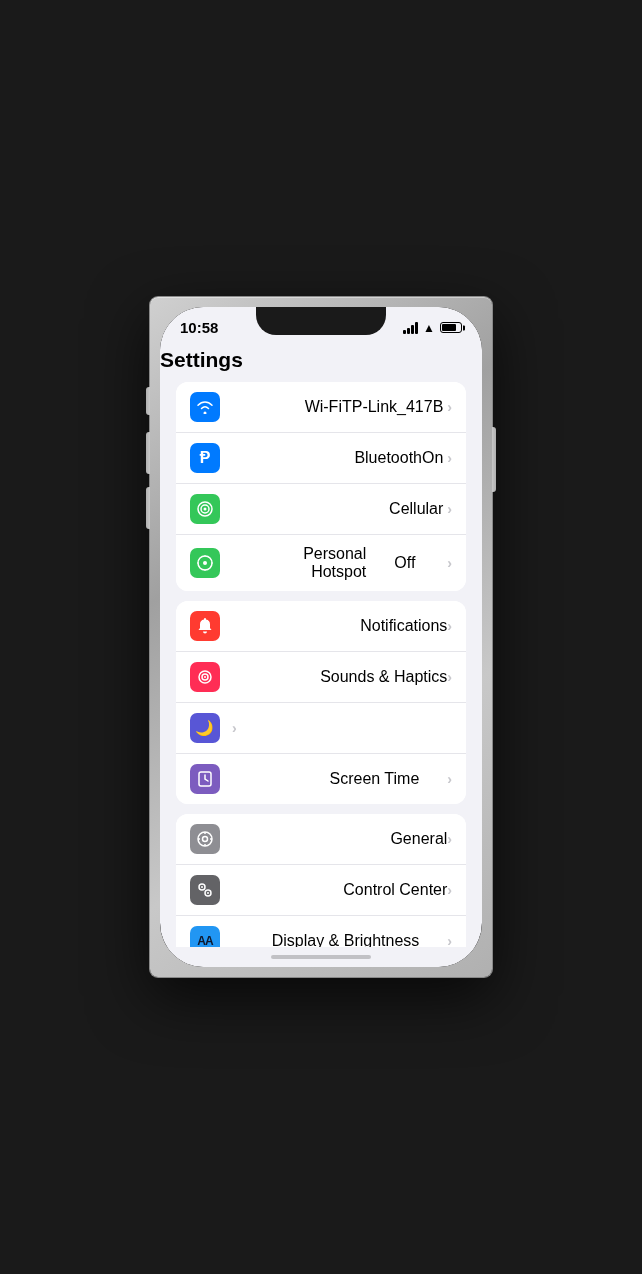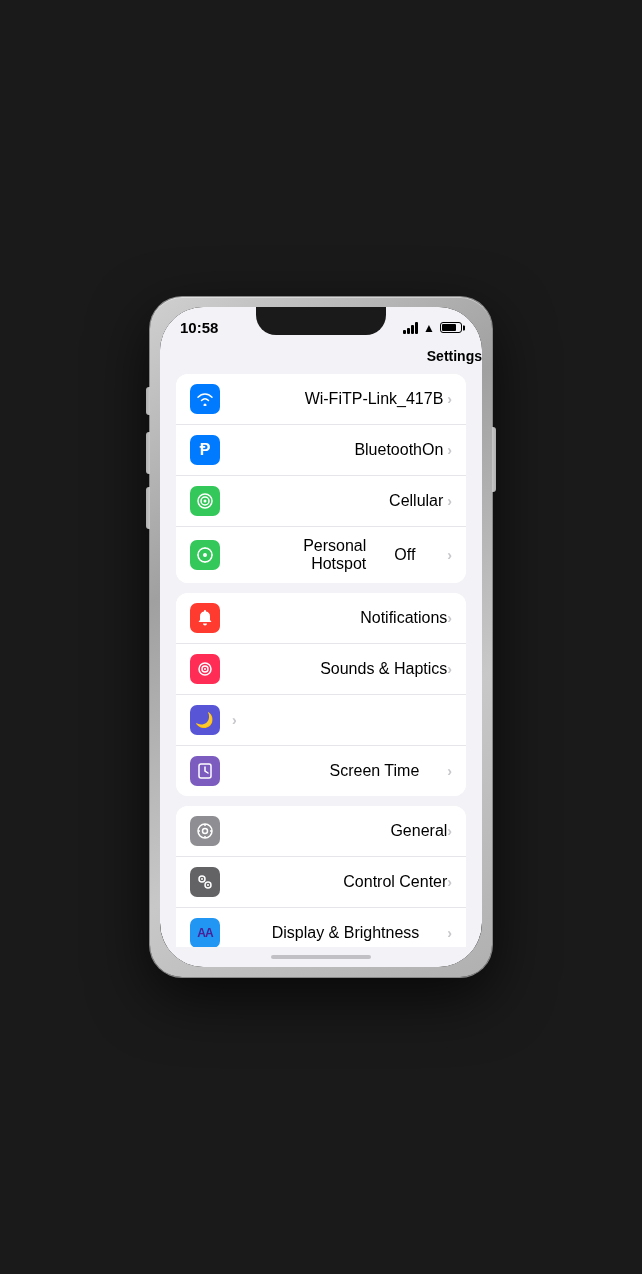--- a/index.html
+++ b/index.html
@@ -9,21 +9,21 @@
       justify-content: center;
       align-items: center;
       min-height: 100vh;
       font-family: -apple-system, 'SF Pro Text', 'Helvetica Neue', sans-serif;
     }
 
     .phone-outer {
       width: 342px;
       height: 680px;
       background: linear-gradient(145deg, #d0d0d0, #a0a0a0, #c8c8c8, #b0b0b0);
-      border-radius: 32px;
+      border-radius: 8px;
       padding: 10px;
       position: relative;
       box-shadow: 0 0 0 1px #888, 0 20px 60px rgba(0,0,0,0.7), inset 0 1px 0 rgba(255,255,255,0.4);
     }
 
     .phone-inner {
       width: 100%;
       height: 100%;
       background: #1a1a1a;
       border-radius: 44px;
@@ -114,22 +114,22 @@
     }
     .battery-fill {
       height: 100%;
       width: 80%;
       background: #000;
       border-radius: 1px;
     }
 
     
     .page-title {
-      text-align: right;
-      font-size: 14px;
+      text-align: left;
+      font-size: 21px;
       font-weight: 600;
       color: #000;
       padding: 8px 0 10px;
       background: #f2f2f7;
       flex-shrink: 0;
     }
 
     
     .scroll-content {
       flex: 1;
@@ -396,21 +396,21 @@
                 <circle cx="6" cy="6" r="1" fill="white"></circle>
                 <circle cx="12" cy="12" r="1" fill="white"></circle>
               </svg>
             </div>
             <span class="row-label">Control Center</span>
             <span class="chevron">›</span>
           </div>
 
           <div class="settings-row">
             <div class="row-icon bg-blue2">
-              <span style="color:#4c1d95; font-size:12px; font-weight:700; letter-spacing:-1px;">AA</span>
+              <span style="color:#0f172a; font-size:12px; font-weight:700; letter-spacing:-1px;">AA</span>
             </div>
             <span class="row-label">Display &amp; Brightness</span>
             <span class="chevron">›</span>
           </div>
 
         </div>
 
       </div>
 
       <div class="home-bar">

